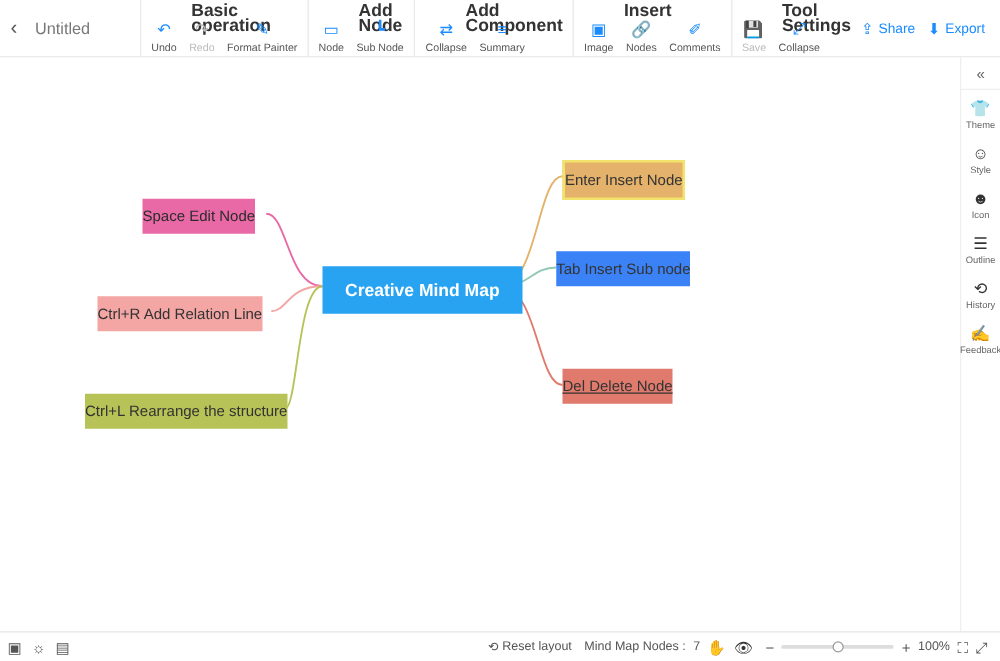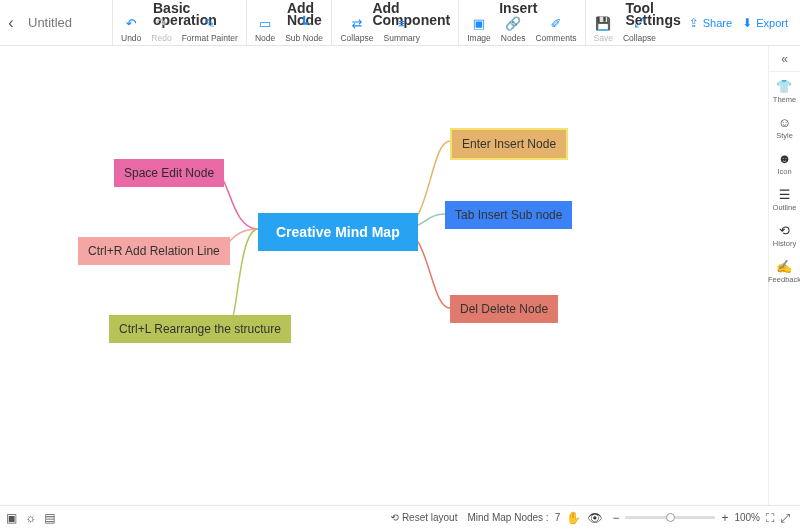--- a/index.html
+++ b/index.html
@@ -29,25 +29,25 @@
   
   .sidepanel { position:absolute; top:46px; right:0; bottom:24px; width:32px; border-left:1px solid #eee; background:#fff; display:flex; flex-direction:column; align-items:center; }
   .collapse { height:26px; width:100%; display:flex; align-items:center; justify-content:center; border-bottom:1px solid #eee; font-size:12px; color:#666; cursor:pointer;}
   .side-item { width:100%; padding:6px 0 4px 0; display:flex; flex-direction:column; align-items:center; cursor:pointer;}
   .side-item .sicon2 { font-size:13px; color:#333; height:16px; display:flex; align-items:center;}
   .side-item .slabel { font-size:7.5px; color:#666; margin-top:1px;}
 
   
   .canvas { position:absolute; top:46px; left:0; right:32px; bottom:24px; background:#fff; }
   .connectors { position:absolute; inset:0; }
-  .node { position:absolute; font-size:12px; color:#333; padding:7px 10px; white-space:nowrap; }
+  .node { position:absolute; font-size:12px; color:#333; padding:7px 0; white-space:nowrap; }
   .central { background:#27a3f2; color:#fff; font-weight:bold; font-size:14px; padding:11px 18px; }
   .n1 { background:#e969a6; color:#2b2b2b; }
   .n2 { background:#f3a6a4; }
-  .n3 { background:#b7c357;margin-left:41px; }
+  .n3 { background:#b7c357; }
   .n4 { background:#e4b26a; border:2px solid #f2e36a; }
   .n5 { background:#3b82f6; }
   .n6 { background:#e07a6c; }
 
   
   .bottombar { position:absolute; left:0; right:0; bottom:0; height:24px; border-top:1px solid #e5e5e5; background:#fff; display:flex; align-items:center; font-size:10px; color:#555; }
   .bb-left { display:flex; gap:8px; padding-left:6px; }
   .bb-left span { cursor:pointer; font-size:12px; color:#555;}
   .bb-center { flex:1; }
   .bb-group { display:flex; align-items:center; gap:6px; padding-right:10px;}
@@ -174,21 +174,21 @@
   </svg>
 
   <div class="node n1" style="left:114px; top:113px;">Space Edit Node</div>
 
   <div class="node central" style="left:258px; top:167px;">Creative Mind Map</div>
   <div class="node n2" style="left:78px;  top:191px;">Ctrl+R Add Relation Line</div>
   <div class="node n3" style="left:68px;  top:269px;">Ctrl+L Rearrange the structure</div>
 
   <div class="node n4" style="left:450px; top:82px;">Enter Insert Node</div>
   <div class="node n5" style="left:445px; top:155px;">Tab Insert Sub node</div>
-  <div class="node n6" style="left:450px; top:249px;">Del Delete Node</div>
+  <div class="node n6" style="left:450px; top:249px;text-decoration:underline;">Del Delete Node</div>
 </div>
 
 <div class="sidepanel">
   <div class="collapse">«</div>
   <div class="side-item">
     <span class="sicon2">👕</span>
     <span class="slabel">Theme</span>
   </div>
   <div class="side-item">
     <span class="sicon2">☺</span>

